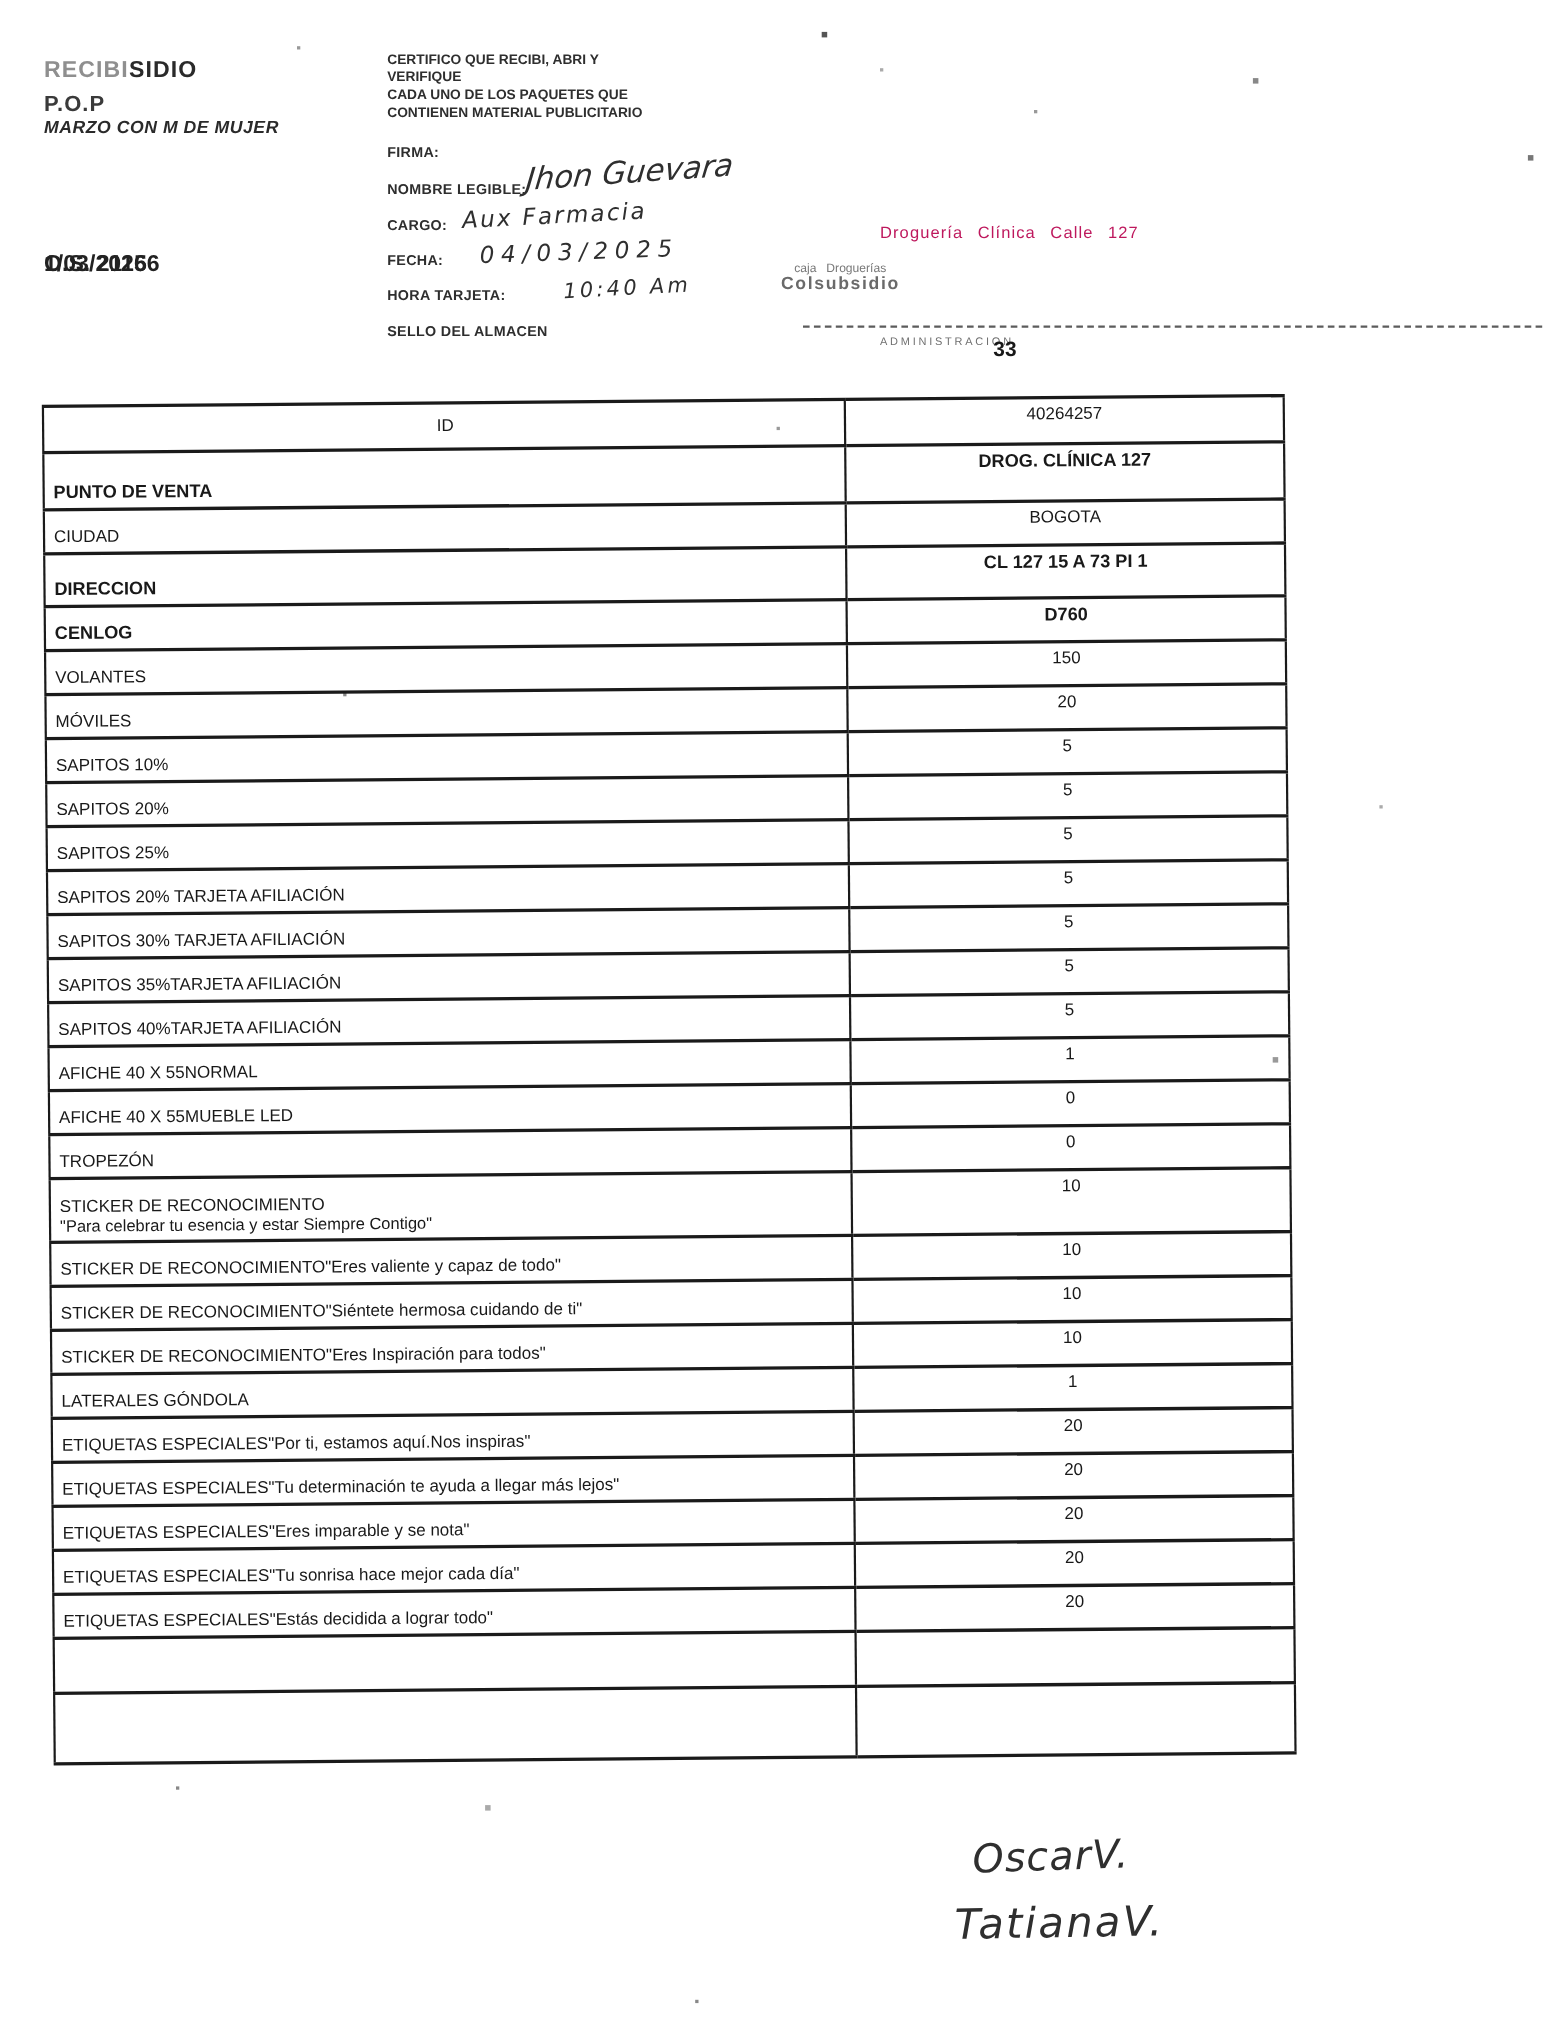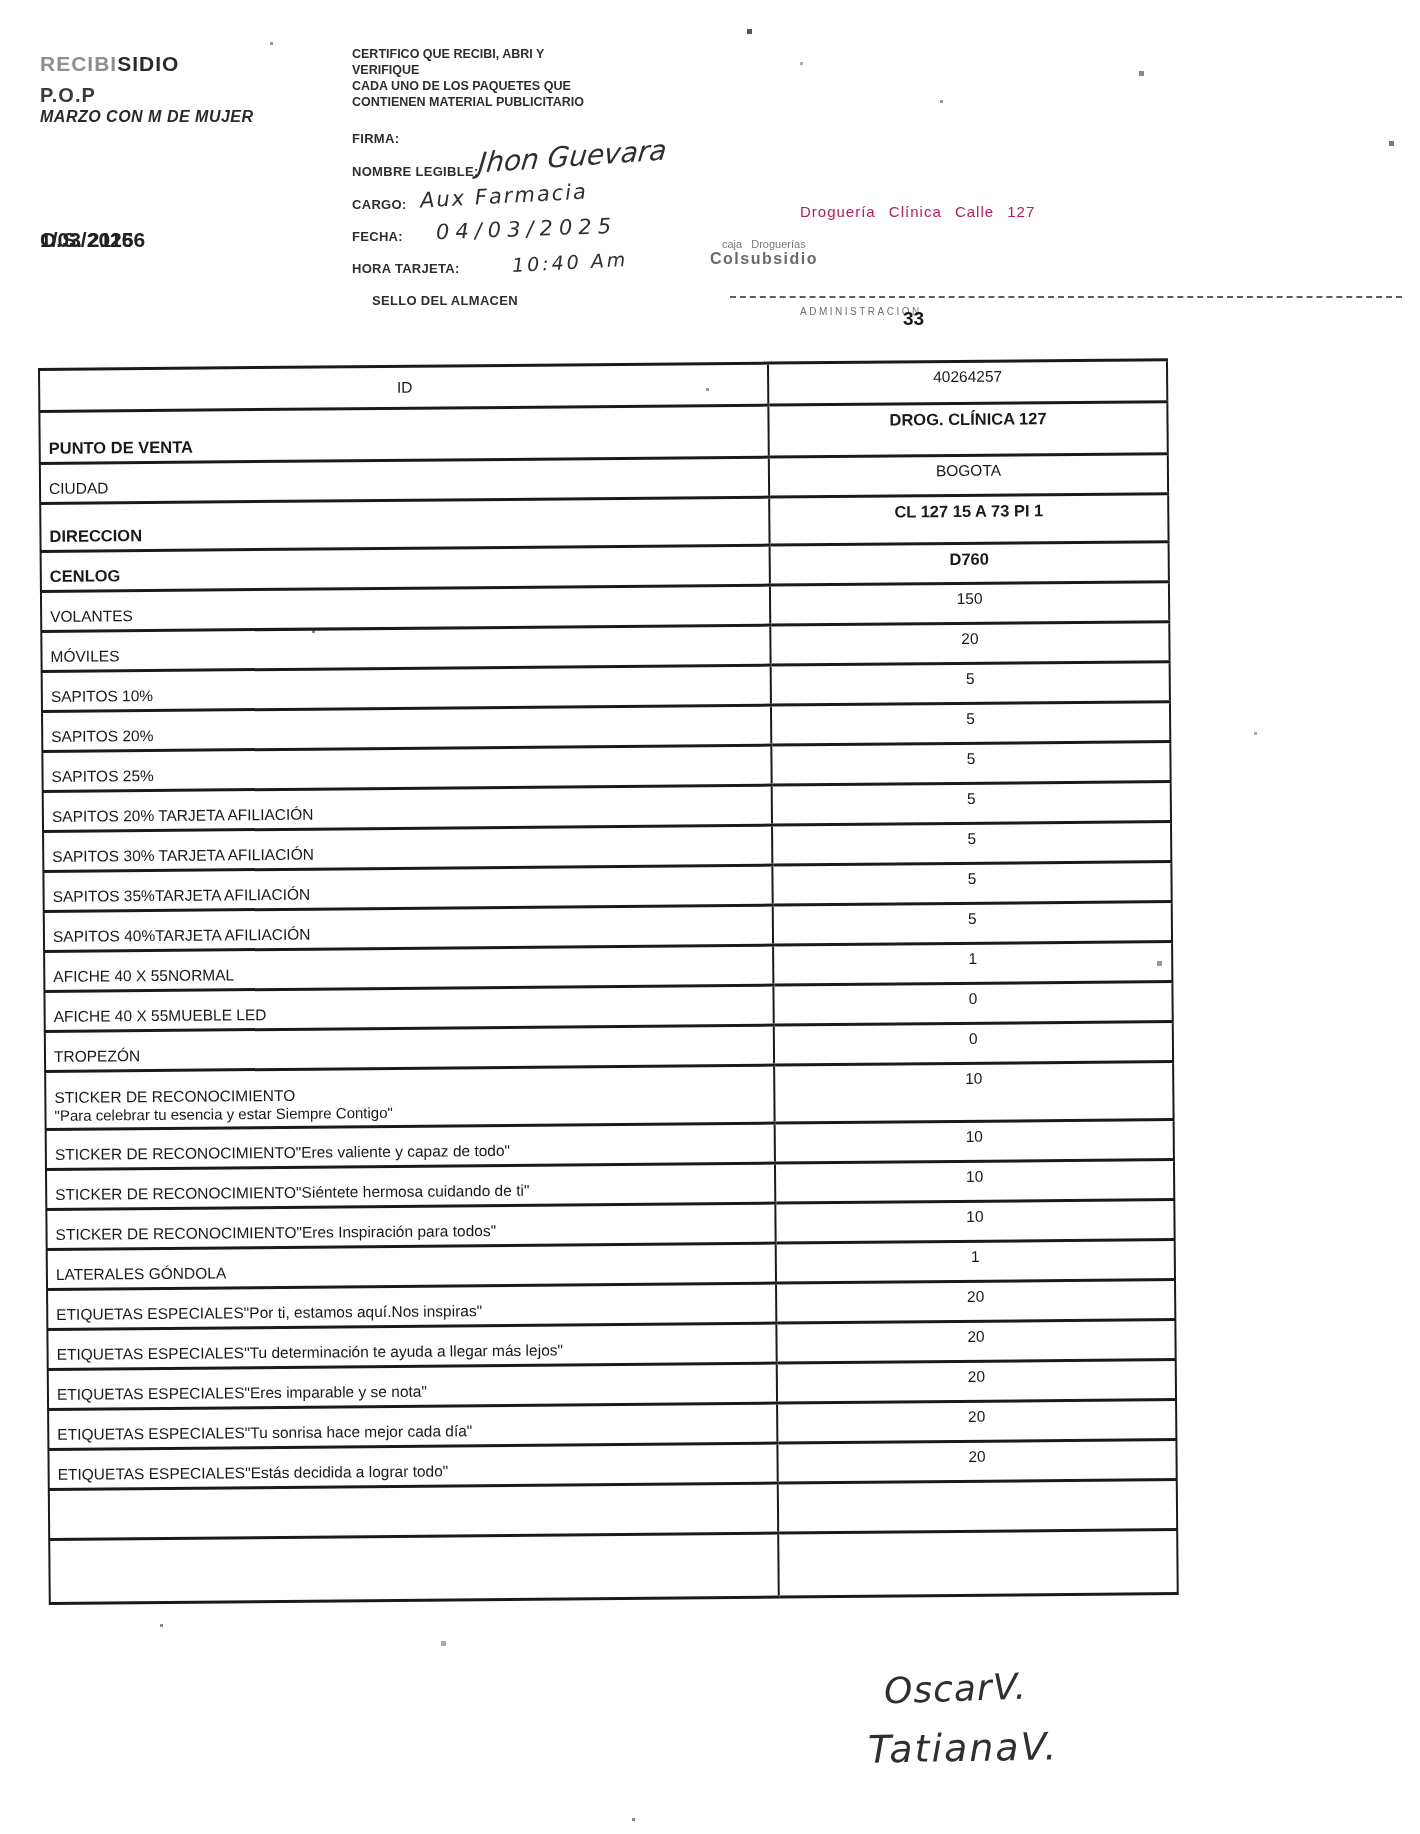--- a/index.html
+++ b/index.html
@@ -22,21 +22,21 @@
   .osdate { left: 40px; top: 228px; font-size: 21px; font-weight: bold; color:#222; }
 
   
   .cert { left: 352px; top: 46px; width: 320px; font-size: 12.5px; font-weight: bold; line-height: 16px; color:#2e2e2e; }
   .flabel { font-size: 13px; font-weight: bold; color:#2e2e2e; letter-spacing:.3px; }
   .firma  { left: 352px; top: 131px; }
   .nombre { left: 352px; top: 164px; text-align: center; }
   .cargo  { left: 352px; top: 197px; }
   .fecha  { left: 352px; top: 229px; }
   .hora   { left: 352px; top: 261px; }
-  .sello  { left: 352px; top: 293px; margin-left: 20px; }
+  .sello  { left: 352px; top: 293px; }
 
   .hand {
     font-family: "DejaVu Sans", sans-serif;
     font-style: italic;
     color: #2f2f2f;
   }
   .hand-nombre { left: 478px; top: 140px; font-size: 28px; transform: rotate(-4deg) skewX(-10deg); letter-spacing: 0px; }
   .hand-cargo  { left: 420px; top: 184px; font-size: 21px; transform: rotate(-3deg); letter-spacing: 2px; }
   .hand-fecha  { left: 436px; top: 217px; font-size: 21px; transform: rotate(-2deg); letter-spacing: 6px; }
   .hand-hora   { left: 512px; top: 251px; font-size: 19px; transform: rotate(-3deg); letter-spacing: 3px; }

